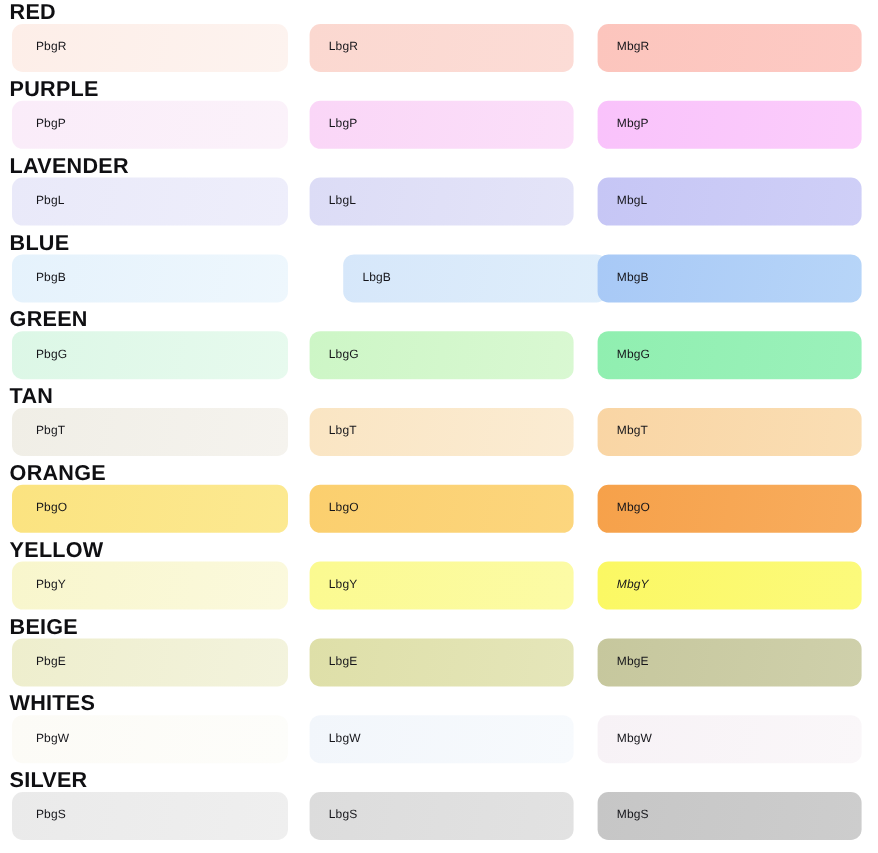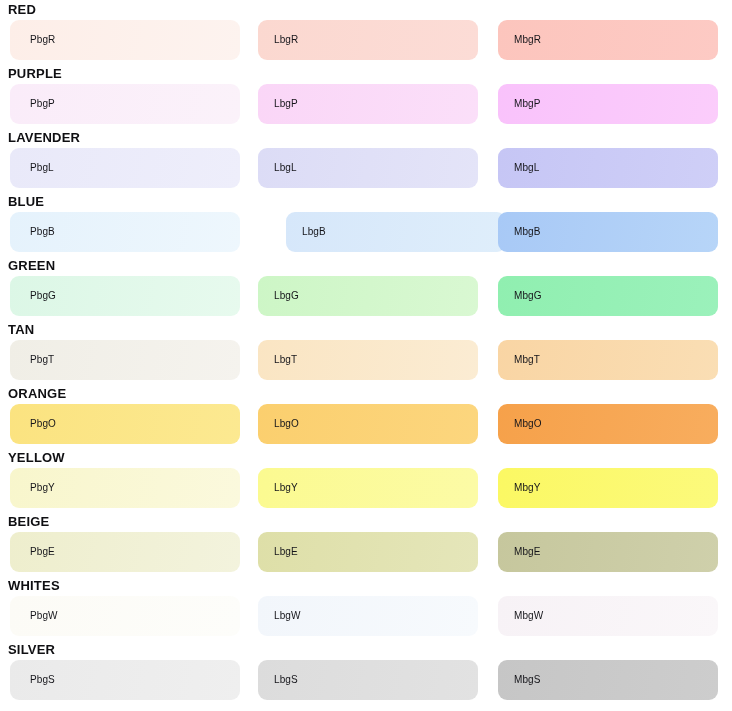--- a/index.html
+++ b/index.html
@@ -24,21 +24,21 @@
 
   .group-row {
     position: relative;
     height: 64px;
   }
 
   .group-title {
     position: absolute;
     left: 8px;
     top: 0px;
-    font-size: 13px;
+    font-size: 18px;
     font-weight: bold;
     letter-spacing: 0.2px;
     color: #0f0f12;
     line-height: 20px;
     white-space: nowrap;
   }
 
   .swatch-track {
     position: absolute;
     left: 0;
@@ -177,21 +177,21 @@
     </div>
     <div class="group-row">
       <div class="group-title">YELLOW</div>
       <div class="swatch-track">
         <div class="swatch col-p" style="background: linear-gradient(100deg, rgb(248, 246, 204) 0%, rgb(251, 249, 221) 100%);">
           <span class="swatch-label">PbgY</span>
         </div>
         <div class="swatch col-l" style="background: linear-gradient(100deg, rgb(251, 250, 144) 0%, rgb(252, 251, 166) 100%);">
           <span class="swatch-label">LbgY</span>
         </div>
-        <div class="swatch col-m" style="background: linear-gradient(100deg, rgb(251, 248, 99) 0%, rgb(252, 250, 124) 100%);">
+        <div class="swatch col-m" style="background: linear-gradient(100deg, rgb(251, 248, 99) 0%, rgb(252, 250, 124) 100%); font-style: italic;">
           <span class="swatch-label">MbgY</span>
         </div>
       </div>
     </div>
     <div class="group-row">
       <div class="group-title">BEIGE</div>
       <div class="swatch-track">
         <div class="swatch col-p" style="background: linear-gradient(100deg, rgb(238, 238, 205) 0%, rgb(243, 243, 221) 100%);">
           <span class="swatch-label">PbgE</span>
         </div>

